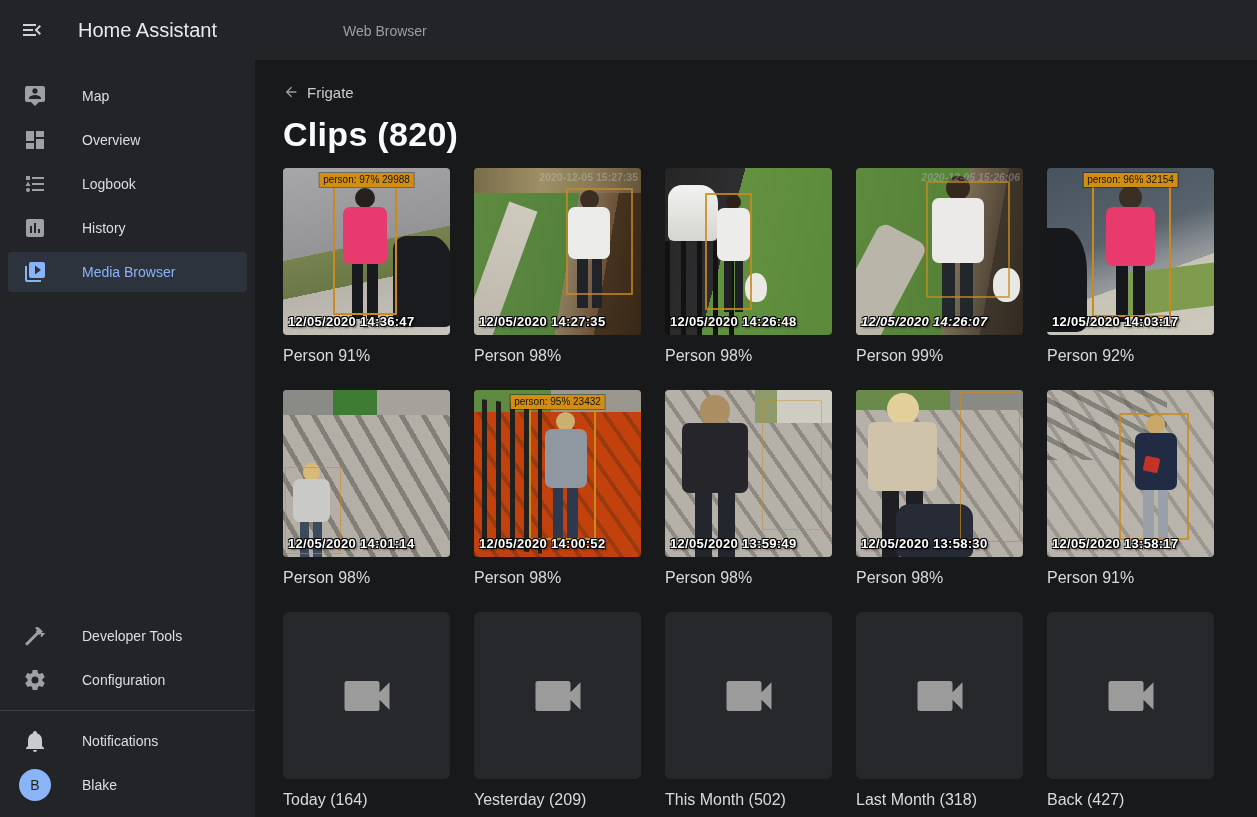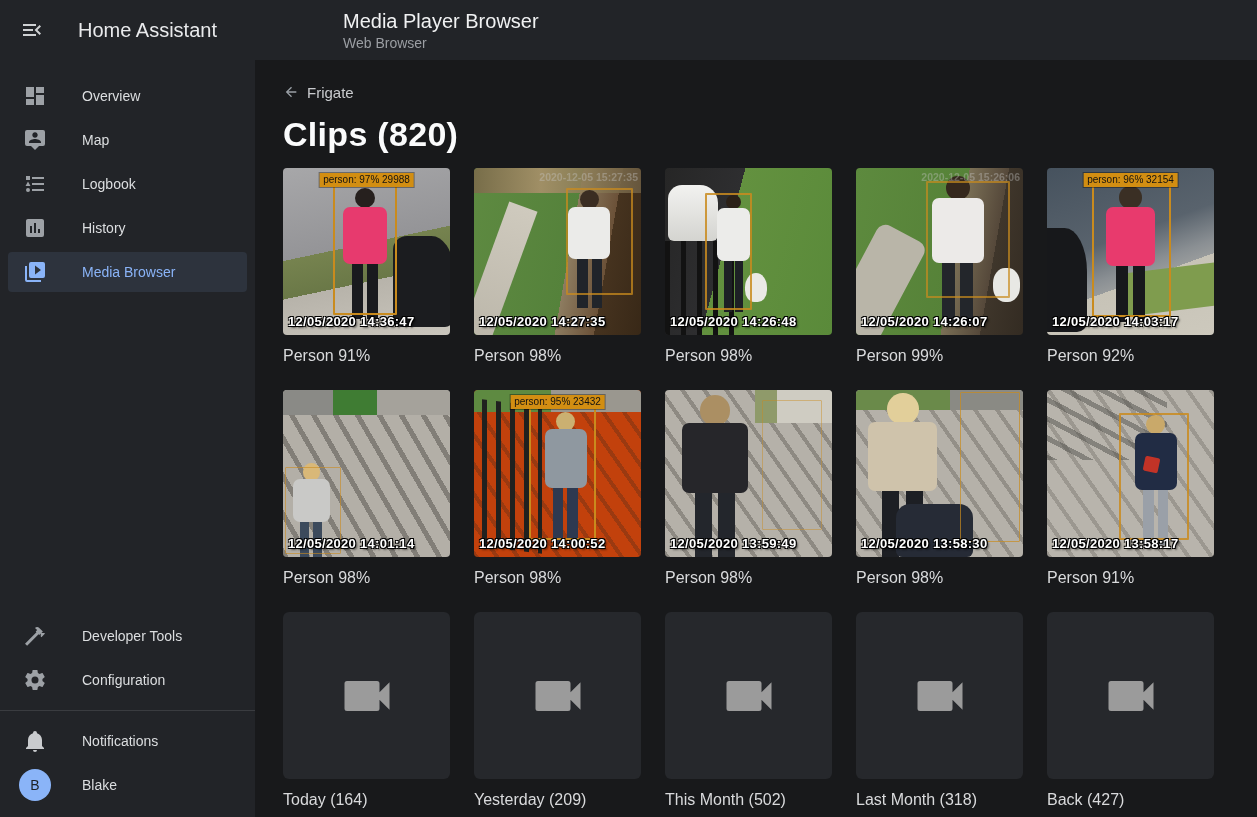--- a/index.html
+++ b/index.html
@@ -92,21 +92,21 @@
   .s2 .fig { left:52%; top:13%; width:34%; height:70%; --hair:#3a2d22; --top:#ebebe9; --bottom:#20242a; }
   .s2 .bbox { left:55%; top:12%; width:40%; height:64%; opacity:.75; }
 
   .s3 { background:linear-gradient(105deg,#262626 0%,#2e2e30 38%,#63913f 38%,#5a8a3a 100%); }
   .s3 .la { left:2%; top:10%; width:30%; height:34%; background:linear-gradient(#f2f2f0,#d4d4d0); border-radius:14px 18px 6px 6px; }
   .s3 .lb { left:0; bottom:0; width:44%; height:56%; background:repeating-linear-gradient(90deg,#121212 0 5px,transparent 5px 16px); }
   .s3 .fig { left:28%; top:16%; width:26%; height:72%; --hair:#2b2118; --top:#ececea; --bottom:#1d2025; }
   .s3 .prop { left:48%; bottom:20%; width:13%; height:17%; background:#eae9e5; border-radius:50% 50% 42% 42%; }
   .s3 .bbox { left:24%; top:15%; width:28%; height:70%; opacity:.85; }
 
-  .s4 { background:linear-gradient(100deg,#5d8a3e 0%,#568238 58%,#7b7056 58%,#55483a 78%,#3f362b 78%,#332b22 100%); }
+  .s4 { background:linear-gradient(100deg,#5d8a3e 0%,#568238 58%,#7b7056 58%,#55483a 78%,#3f362b 78%,#332b22 100%);font-style:italic; }
   .s4 .la { left:-8%; top:34%; width:32%; height:90%; transform:rotate(28deg); background:#b9b5a8; border-radius:10px; }
   .s4 .fig { left:40%; top:5%; width:42%; height:88%; --hair:#35281d; --top:#eceae8; --bottom:#23262b; }
   .s4 .prop { right:2%; bottom:20%; width:16%; height:20%; background:#e8e8e4; border-radius:45%; }
   .s4 .bbox { left:42%; top:8%; width:50%; height:70%; opacity:.7; }
 
   .s5 { background:linear-gradient(160deg,#46525e 0%,#59636d 42%,#8a8f93 58%,#989b9c 64%,#c7c3b7 64%,#cdc9bd 100%); }
   .s5 .la { right:-4%; bottom:14%; width:60%; height:26%; background:#7f9c4e; transform:rotate(-7deg); }
   .s5 .prop { left:-8%; bottom:2%; width:32%; height:62%; background:#17181b; border-radius:10px 42% 10px 10px; }
   .s5 .fig { left:30%; top:11%; width:40%; height:80%; --hair:#3a2f24; --top:#e83a6d; --bottom:#17181c; }
   .s5 .bbox { left:27%; top:9%; width:47%; height:80%; }
@@ -152,43 +152,42 @@
 <div class="topbar">
   <div class="topbar-left">
     <div class="menu-btn">
       <svg viewBox="0 0 24 24" width="24" height="24">
         <path d="M3,6H16V8H3V6M3,11H13V13H3V11M3,16H16V18H3V16M21,15.61L19.59,17L14.58,12L19.59,7L21,8.39L17.44,12L21,15.61Z"></path>
       </svg>
     </div>
     <div class="app-title">Home Assistant</div>
   </div>
   <div class="page-heading">
-    <div class="t">Media Player Browser</div>
     <div class="s">Web Browser</div>
   </div>
   <div class="topbar-spacer"></div>
 </div>
 
 <div class="sidebar">
   <div class="nav-top">
     <div class="nav-item">
       <span class="ico">
         <svg viewBox="0 0 24 24">
+            <path d="M20,2H4A2,2 0 0,0 2,4V16A2,2 0 0,0 4,18H8L12,22L16,18H20A2,2 0 0,0 22,16V4A2,2 0 0,0 20,2M12,4.3C13.5,4.3 14.7,5.5 14.7,7C14.7,8.5 13.5,9.7 12,9.7C10.5,9.7 9.3,8.5 9.3,7C9.3,5.5 10.5,4.3 12,4.3M18,15H6V14.1C6,12.1 10,11 12,11C14,11 18,12.1 18,14.1V15Z"></path>
+          </svg>
+        </span>
+      <span class="lbl">Map</span>
+    </div>
+    <div class="nav-item">
+      <span class="ico">
+        <svg viewBox="0 0 24 24">
             <path d="M13,3V9H21V3M13,21H21V11H13M3,21H11V15H3M3,13H11V3H3V13Z"></path>
           </svg>
         </span>
       <span class="lbl">Overview</span>
-    </div>
-    <div class="nav-item">
-      <span class="ico">
-        <svg viewBox="0 0 24 24">
-            <path d="M20,2H4A2,2 0 0,0 2,4V16A2,2 0 0,0 4,18H8L12,22L16,18H20A2,2 0 0,0 22,16V4A2,2 0 0,0 20,2M12,4.3C13.5,4.3 14.7,5.5 14.7,7C14.7,8.5 13.5,9.7 12,9.7C10.5,9.7 9.3,8.5 9.3,7C9.3,5.5 10.5,4.3 12,4.3M18,15H6V14.1C6,12.1 10,11 12,11C14,11 18,12.1 18,14.1V15Z"></path>
-          </svg>
-        </span>
-      <span class="lbl">Map</span>
     </div>
     <div class="nav-item">
       <span class="ico">
         <svg viewBox="0 0 24 24">
             <path d="M5,9.5L7.5,14H2.5L5,9.5M3,4H7V8H3V4M5,20A2,2 0 0,0 7,18A2,2 0 0,0 5,16A2,2 0 0,0 3,18A2,2 0 0,0 5,20M9,5V7H21V5H9M9,19H21V17H9V19M9,13H21V11H9V13Z"></path>
           </svg>
         </span>
       <span class="lbl">Logbook</span>
     </div>
     <div class="nav-item">

